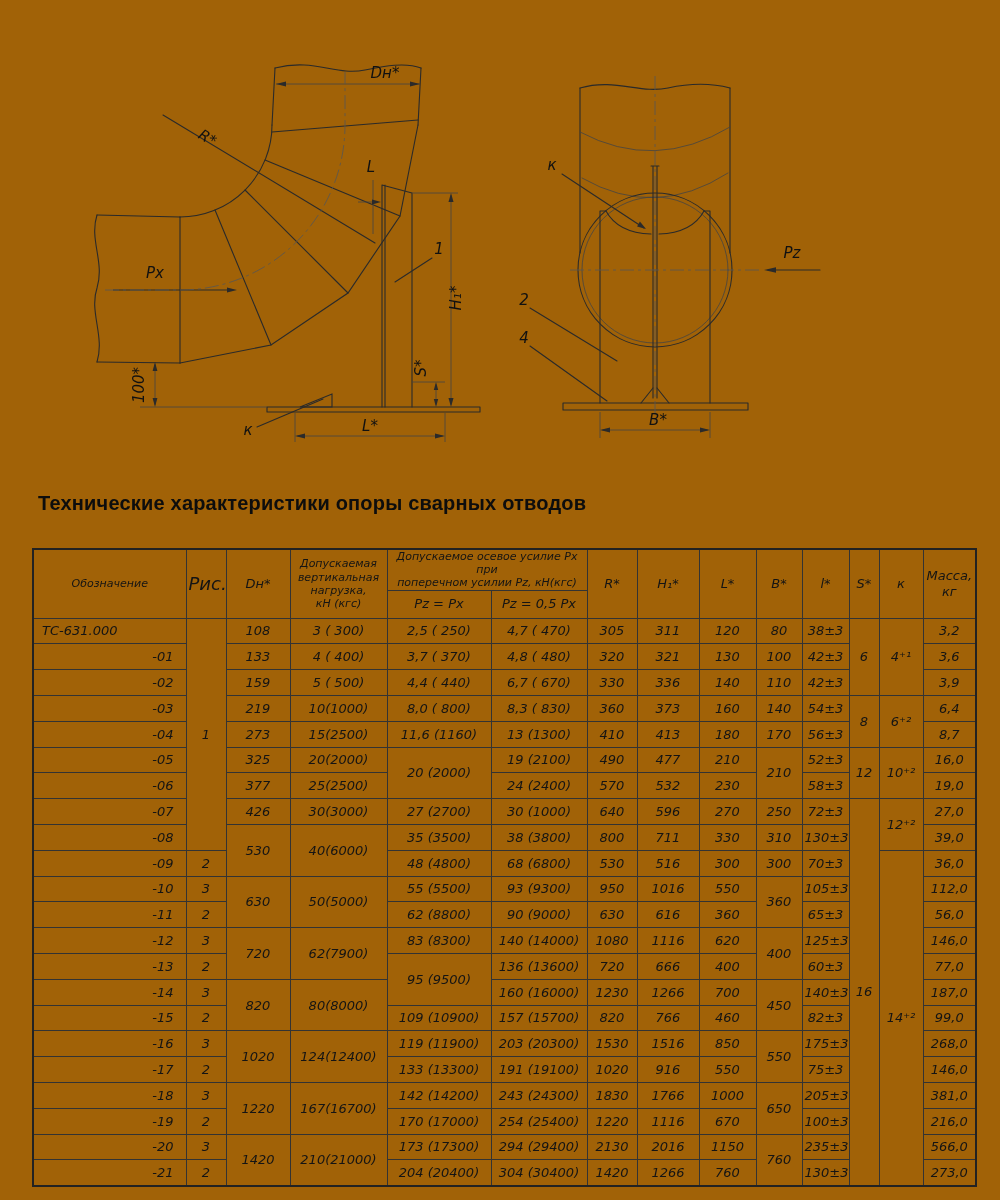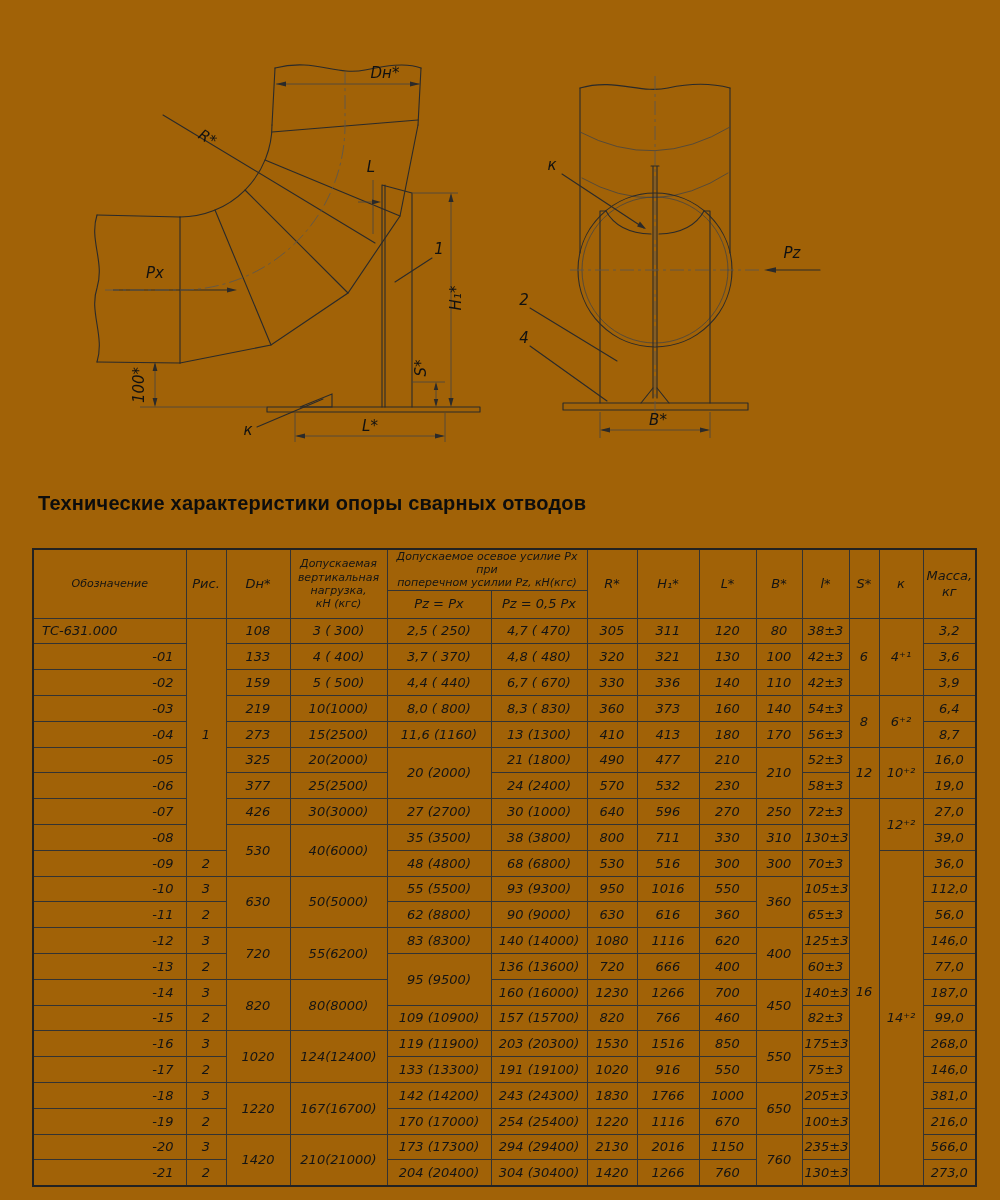--- a/index.html
+++ b/index.html
@@ -157,21 +157,21 @@
         <col style="width:57px">
       <col style="width:46px">
         <col style="width:47px">
         <col style="width:30px">
       <col style="width:44px">
         <col style="width:53px">
     </colgroup>
     <thead>
       <tr>
         <th rowspan="2" style="font-size:11px">Обозначение</th>
-        <th rowspan="2" style="font-size:13px">Рис.</th>
+        <th rowspan="2" style="font-size:18px">Рис.</th>
         <th rowspan="2" style="font-size:13px">Dн*</th>
         <th rowspan="2" class="sm">Допускаемая
 вертикальная
 нагрузка,
 кН (кгс)</th>
         <th colspan="2" class="sm">Допускаемое осевое усилие Pх при
 поперечном усилии Pz, кН(кгс)</th>
         <th rowspan="2" style="font-size:13px">R*</th>
         <th rowspan="2" style="font-size:13px">H₁*</th>
         <th rowspan="2" style="font-size:13px">L*</th>
@@ -256,21 +256,21 @@
           <td>180</td>
           <td>170</td>
           <td>56±3</td>
           <td>8,7</td>
         </tr>
         <tr>
           <td>-05</td>
           <td>325</td>
           <td>20(2000)</td>
           <td rowspan="2">20 (2000)</td>
-          <td>21 (1800)</td>
+          <td>19 (2100)</td>
           <td>490</td>
           <td>477</td>
           <td>210</td>
           <td rowspan="2">210</td>
           <td>52±3</td>
           <td rowspan="2">12</td>
           <td rowspan="2">10⁺²</td>
           <td>16,0</td>
         </tr>
         <tr>
@@ -347,21 +347,21 @@
           <td>630</td>
           <td>616</td>
           <td>360</td>
           <td>65±3</td>
           <td>56,0</td>
         </tr>
         <tr>
           <td>-12</td>
           <td>3</td>
           <td rowspan="2">720</td>
-          <td rowspan="2">55(6200)</td>
+          <td rowspan="2">62(7900)</td>
           <td>83 (8300)</td>
           <td>140 (14000)</td>
           <td>1080</td>
           <td>1116</td>
           <td>620</td>
           <td rowspan="2">400</td>
           <td>125±3</td>
           <td>146,0</td>
         </tr>
         <tr>

